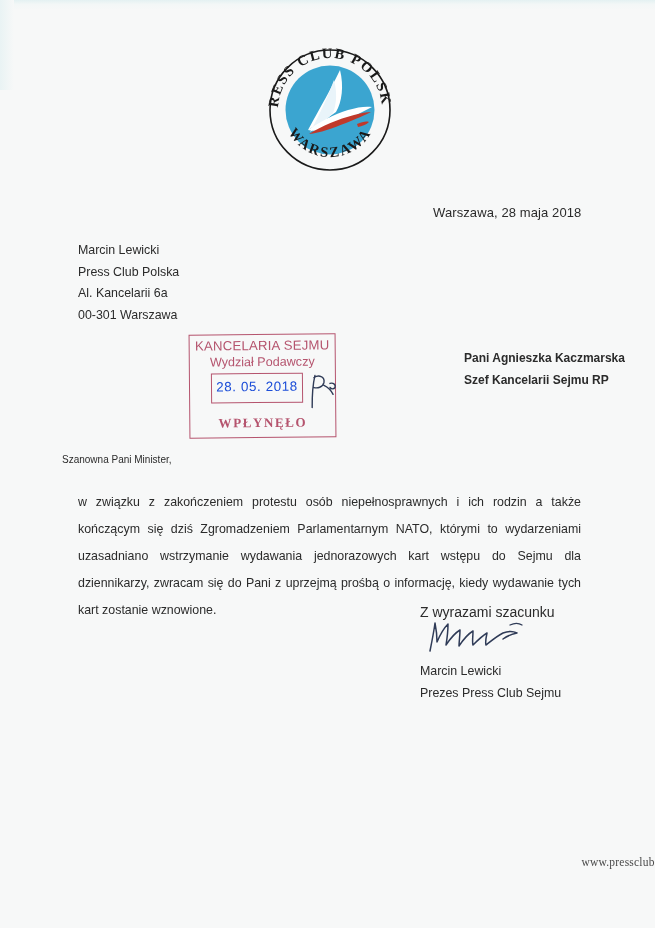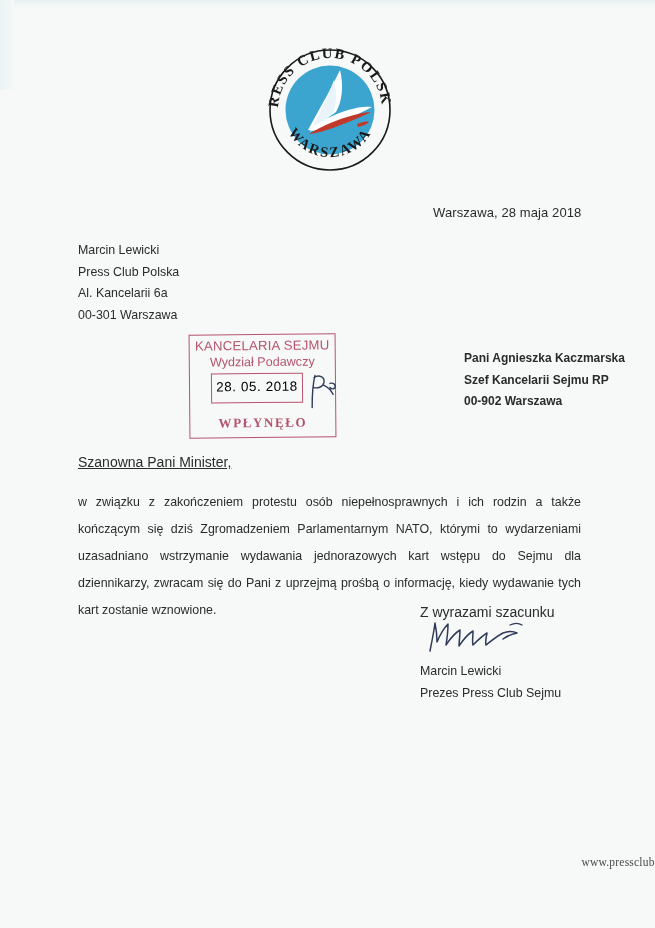--- a/index.html
+++ b/index.html
@@ -68,25 +68,24 @@
     top: 348px;
     font-size: 12px;
     line-height: 21.5px;
     font-weight: bold;
     margin-left: 46px;
   }
   .recipient-block div { white-space: nowrap; }
 
   .salutation {
     position: absolute;
-    left: 78px;
+    left: 62px;
     top: 454px;
-    font-size: 14px;
-    white-space: nowrap;
-    text-decoration: underline;
+    font-size: 10px;
+    white-space: nowrap;
   }
 
   .body-text {
     position: absolute;
     left: 78px;
     top: 489px;
     width: 503px;
     font-size: 12.4px;
     line-height: 27px;
     text-align: justify;
@@ -169,21 +168,21 @@
     width: 92px;
     height: 30px;
     border: 1.4px solid #b5546e;
     box-sizing: border-box;
   }
   .stamp-date {
     position: absolute;
     left: 0; right: 0;
     top: 5px;
     text-align: center;
-    color: #000000;
+    color: #1d4ed8;
     font-size: 13.4px;
     letter-spacing: 0.6px;
     white-space: nowrap;
   }
   .stamp-line4 {
     position: absolute;
     left: 0; right: 0;
     bottom: 7px;
     text-align: center;
     color: #b5546e;
@@ -254,21 +253,20 @@
     <div class="stamp-initials">
       <svg viewBox="0 0 34 42" width="34" height="42" xmlns="http://www.w3.org/2000/svg">
         <path d="M 9,6 C 7,14 6,26 6,38 M 8,8 C 13,5 19,7 18,13 C 17,18 11,19 8,18 M 18,16 C 22,18 25,21 27,25 M 24,14 C 27,13 30,15 29,18 C 28,20 25,20 24,18" fill="none" stroke="#2f3b57" stroke-width="1.4" stroke-linecap="round"></path>
       </svg>
     </div>
   </div>
 
   <div class="recipient-block">
     <div>Pani Agnieszka Kaczmarska</div>
     <div>Szef Kancelarii Sejmu RP</div>
-    <div>00-902 Warszawa</div>
   </div>
 
   <div class="salutation">Szanowna Pani Minister,</div>
 
   <div class="body-text">w związku z zakończeniem protestu osób niepełnosprawnych i ich rodzin a także kończącym się dziś Zgromadzeniem Parlamentarnym NATO, którymi to wydarzeniami uzasadniano wstrzymanie wydawania jednorazowych kart wstępu do Sejmu dla dziennikarzy, zwracam się do Pani z uprzejmą prośbą o informację, kiedy wydawanie tych kart zostanie wznowione.</div>
 
   <div class="closing">Z wyrazami szacunku</div>
 
   <div class="signature-mark">
     <svg viewBox="0 0 120 44" width="120" height="44" xmlns="http://www.w3.org/2000/svg">

